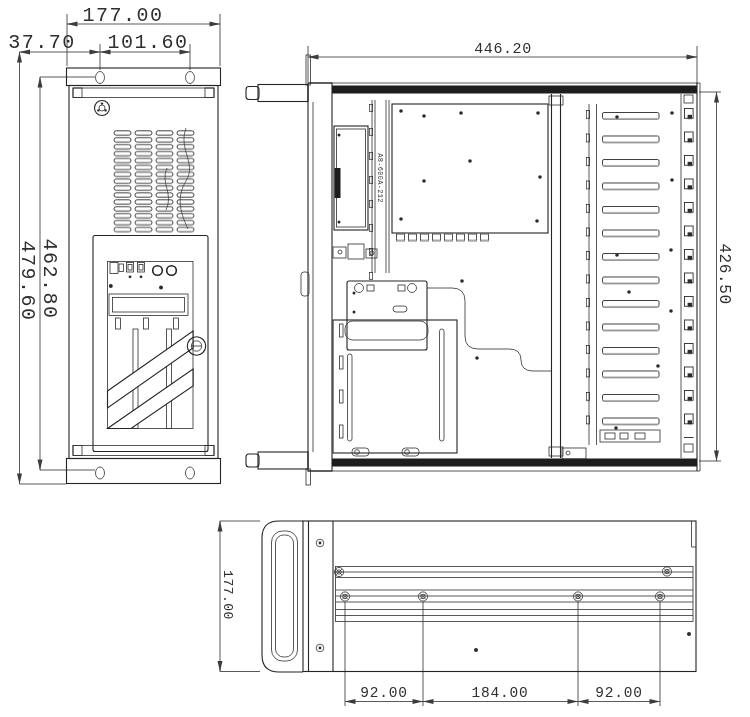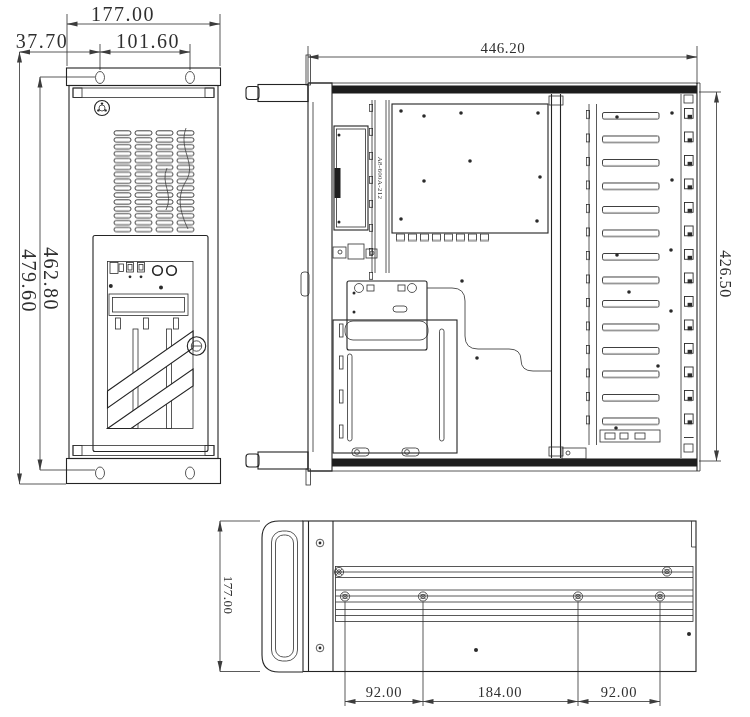--- a/index.html
+++ b/index.html
@@ -1,17 +1,17 @@
 <!DOCTYPE html>
 <html><head>
 <meta charset="utf-8">
 <style>
   html,body{margin:0;padding:0;background:#ffffff;}
   .stage{position:relative;width:750px;height:717px;background:#ffffff;overflow:hidden;
-         font-family:Liberation Serif, serif;}
+         font-family:Liberation Mono, monospace;}
   svg{display:block;}
   .ln{stroke:#242424;stroke-width:1.1;fill:none;}
   .tn{stroke:#2e2e2e;stroke-width:0.8;fill:none;}
   .dm{stroke:#3c3c3c;stroke-width:0.85;fill:none;}
   .blk{fill:#1d1d1d;stroke:none;}
   .dot{fill:#2a2a2a;stroke:none;}
   .wht{fill:#ffffff;stroke:#242424;stroke-width:1.1;}
   text.dimtxt{fill:#2f2f2f;}
   .f20{font-size:20px;letter-spacing:1.5px;}
   .f16{font-size:16px;letter-spacing:0.6px;}

